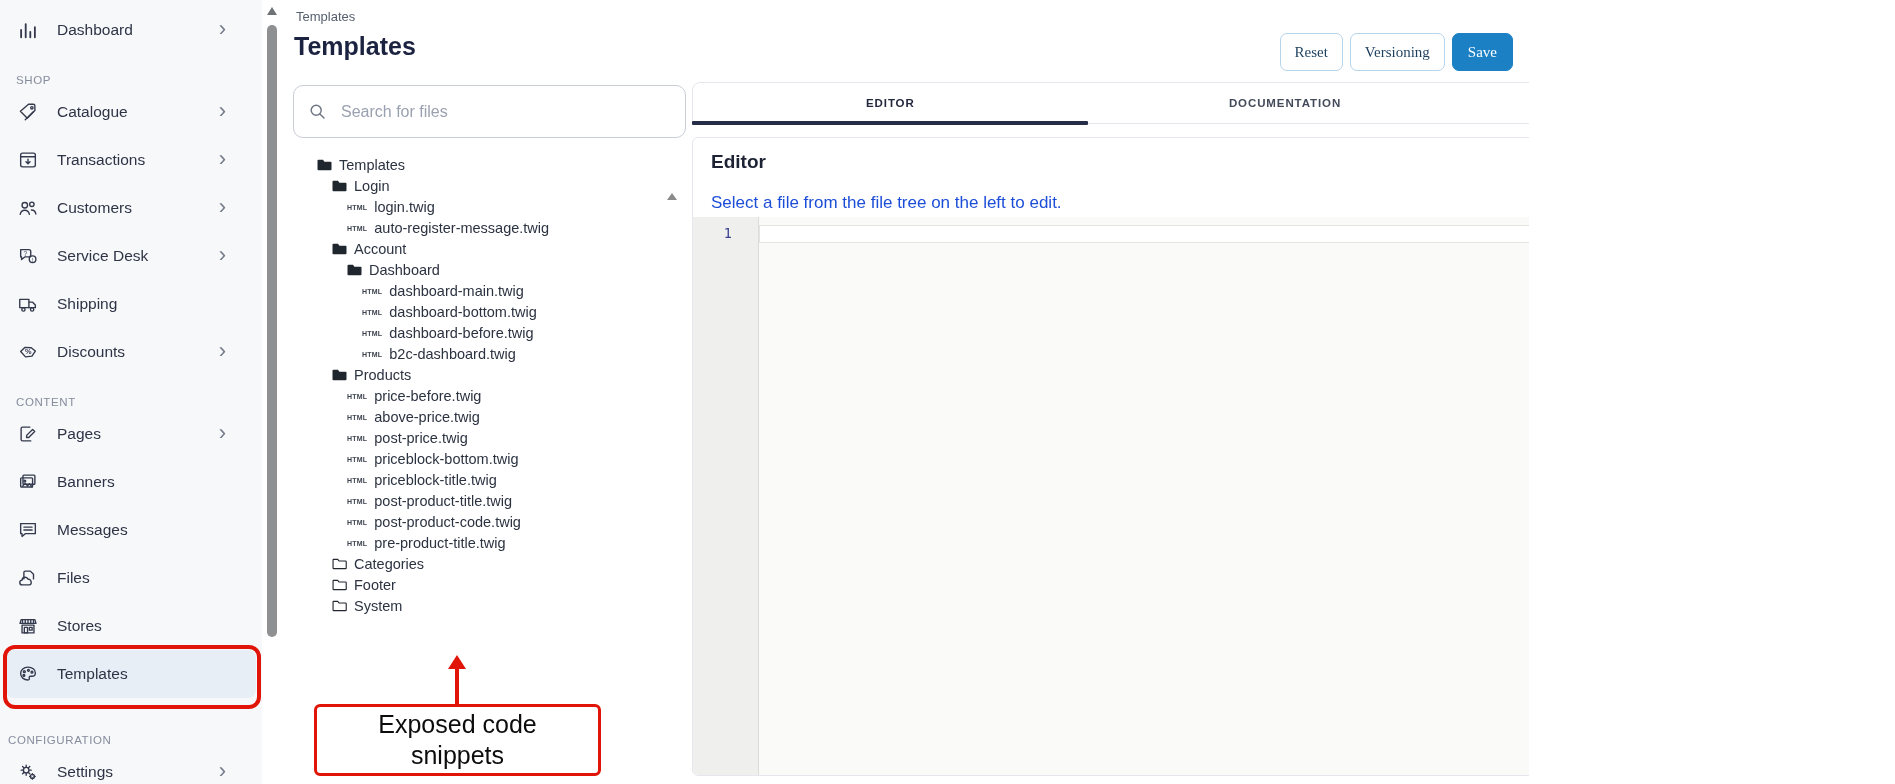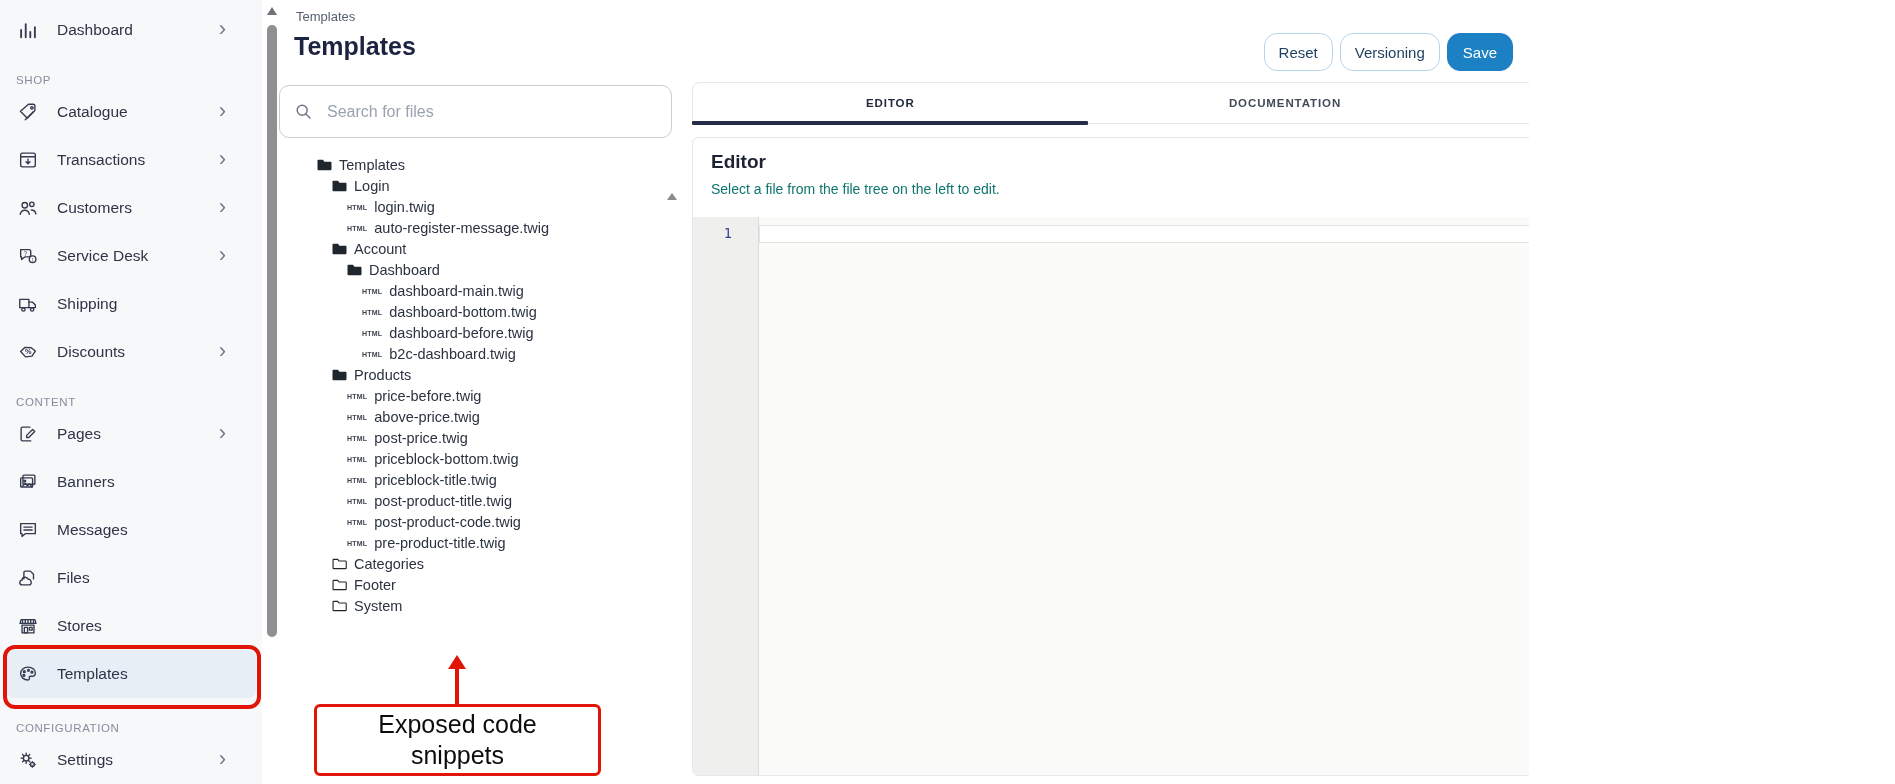--- a/index.html
+++ b/index.html
@@ -10,38 +10,38 @@
   .sidebar{position:absolute;left:0;top:0;width:262px;height:784px;background:#f7f8fa;padding-top:6px;box-sizing:border-box;}
   .nav-item{height:48px;margin:0 6px;padding:0 30px 0 10px;display:flex;align-items:center;gap:17px;border-radius:8px;cursor:pointer;}
   .nav-item.active{background:#e8eef6;}
   .nav-icon{width:24px;height:24px;flex:0 0 24px;display:flex;align-items:center;justify-content:center;}
   .nav-icon svg{stroke:#343a4d;fill:none;stroke-width:1.5;stroke-linecap:round;stroke-linejoin:round;}
   .nav-icon svg text{fill:#343a4d;stroke:none;font-family:"Liberation Sans",sans-serif;}
   .nav-label{font-size:15.5px;color:#2e3446;flex:1;}
   .nav-chevron{font-size:22px;color:#757d8c;line-height:1;margin-top:-3px;}
   .nav-section{height:20px;margin:12px 0 2px;padding-left:16px;display:flex;align-items:flex-end;
                font-size:11.5px;letter-spacing:.6px;color:#858c9c;}
-  .nav-section.cfg{margin-top:16px;}
+  .nav-section.cfg{margin-top:28px;padding-left:8px;}
   .red-outline{position:absolute;left:3px;top:645px;width:250px;height:56px;border:4px solid #e01507;border-radius:12px;pointer-events:none;}
 
   
   .side-scroll{position:absolute;left:264px;top:0;width:16px;height:660px;}
   .side-scroll .tri{position:absolute;left:3px;top:7px;width:0;height:0;border-left:5.5px solid transparent;border-right:5.5px solid transparent;border-bottom:8px solid #6f7276;}
   .side-scroll .thumb{position:absolute;left:3px;top:25px;width:10px;height:612px;border-radius:6px;background:#8f9092;}
 
   
   .breadcrumb{position:absolute;left:296px;top:9px;font-size:13px;color:#57606f;}
   .page-title{position:absolute;left:294px;top:32px;font-size:25px;font-weight:600;color:#1c2340;}
   .header-buttons{position:absolute;top:33px;right:16px;display:flex;gap:7px;}
-  .btn{height:38px;box-sizing:border-box;border-radius:13px;font-size:15px;display:flex;align-items:center;justify-content:center;cursor:pointer;font-family:Liberation Sans, sans-serif;}
+  .btn{height:38px;box-sizing:border-box;border-radius:7px;font-size:15px;display:flex;align-items:center;justify-content:center;cursor:pointer;font-family:Liberation Serif, serif;}
   .btn.ghost{background:#fff;border:1px solid #b5d5ec;color:#1c3f5e;padding:0 14px;}
   .btn.primary{background:#1c80c5;border:1px solid #1c80c5;color:#fff;padding:0 15px;}
 
   
-  .search-box{position:absolute;left:279px;top:85px;width:393px;height:53px;box-sizing:border-box;background:#fff;
+  .search-box{position:absolute;left:293px;top:85px;width:393px;height:53px;box-sizing:border-box;background:#fff;
               border:1px solid #c9cdd6;border-radius:10px;display:flex;align-items:center;padding:0 14px;gap:12px;}
   .search-box svg{stroke:#6f7683;fill:none;stroke-width:1.7;stroke-linecap:round;}
   .search-box input{border:none;outline:none;flex:1;font-size:16px;color:#333;background:transparent;font-family:"Liberation Sans",sans-serif;}
   .search-box input::placeholder{color:#9aa1af;}
 
   .tree{position:absolute;left:293px;top:154px;width:386px;}
   .tree-row{height:21px;display:flex;align-items:center;gap:7px;cursor:pointer;}
   .tree-row .tree-label{font-size:14.5px;color:#2b3240;white-space:nowrap;}
   .lvl0{padding-left:24px;}.lvl1{padding-left:39px;}.lvl2{padding-left:54px;}.lvl3{padding-left:69px;text-align:center;}
   .tw-folder{width:15px;height:14px;flex:0 0 15px;display:flex;}
@@ -59,21 +59,21 @@
   .tab-card{position:absolute;left:692px;top:82px;width:1186px;height:42px;box-sizing:border-box;background:#fff;
             border:1px solid #e4e7ec;border-radius:8px 8px 0 0;display:flex;}
   .tab{flex:1;display:flex;align-items:center;justify-content:center;font-size:11.5px;font-weight:600;letter-spacing:.9px;color:#434a5a;cursor:pointer;}
   .tab.active{color:#23283d;}
   .tab-underline{position:absolute;left:692px;top:121px;width:396px;height:3.5px;background:#272c47;border-radius:1px;}
 
   
   .editor-card{position:absolute;left:692px;top:137px;width:1186px;height:639px;box-sizing:border-box;background:#fff;
                border:1px solid #e4e7ec;border-radius:6px;overflow:hidden;}
   .editor-heading{position:absolute;left:18px;top:13px;font-size:19px;font-weight:600;color:#1d2334;}
-  .editor-subtitle{position:absolute;left:18px;top:43px;font-size:14px;color:#0f766e;}
+  .editor-subtitle{position:absolute;left:18px;top:55px;font-size:17px;color:#1d4ed8;}
   .code-area{position:absolute;left:0;top:79px;right:0;bottom:0;display:flex;}
   .gutter{width:66px;flex:0 0 66px;background:#efefed;border-right:1px solid #dcdcda;box-sizing:border-box;
           font-family:"DejaVu Sans Mono",monospace;font-size:13.5px;color:#3a4290;text-align:right;padding:8px 26px 0 0;}
   .code-content{flex:1;background:#fafaf8;padding-top:8px;}
   .active-line{height:16px;margin-right:2px;background:#fff;border:1px solid #e4e4e1;}
 
   
   .page-track{position:absolute;left:1881px;top:0;width:14px;height:784px;background:#f1f2f3;border-left:1px solid #e3e4e6;box-sizing:border-box;}
   .feedback-tab{position:absolute;left:1866px;top:403px;width:29px;height:88px;background:#37a79b;border-radius:9px 0 0 9px;
                 display:flex;flex-direction:column;align-items:center;justify-content:flex-start;padding-top:8px;box-sizing:border-box;cursor:pointer;}

